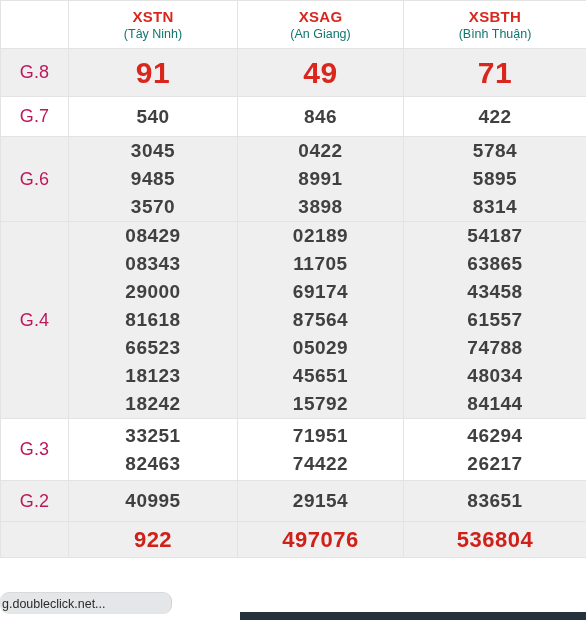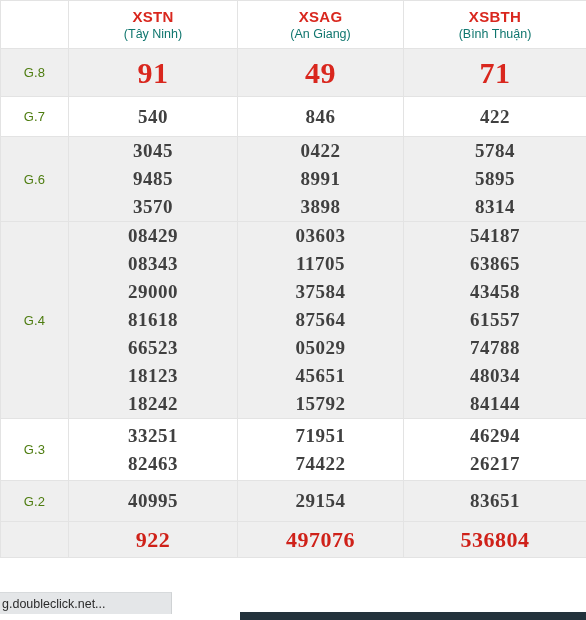--- a/index.html
+++ b/index.html
@@ -59,35 +59,35 @@
     line-height: 17px;
     font-weight: normal;
   }
 
   
   tr.stripe-gray  td { background: #efefef; }
   tr.stripe-white td { background: #ffffff; }
 
   
   td.prize-label {
-    color: #4d7c0f;
-    font-size: 13px;
+    color: #be185d;
+    font-size: 18px;
     font-weight: normal;
     letter-spacing: .2px;
   }
 
   
   td.nums {
     color: #404040;
     font-weight: bold;
     font-size: 19px;
     line-height: 28px;
     letter-spacing: .5px;
   }
-  td.nums .n { display: block; font-family: Liberation Serif, serif; }
+  td.nums .n { display: block; }
 
   
   tr.row-g8 td.nums {
     color: #d9271e;
     font-size: 30px;
     line-height: 40px;
   }
   tr.row-g8 td { height: 48px; }
 
   
@@ -123,20 +123,21 @@
     border-top: 1px solid #d7dadc;
     display: flex;
     align-items: center;
     padding-left: 2px;
     font-size: 12.5px;
     color: #2b2b2b;
     font-family: "Liberation Sans", sans-serif;
     white-space: nowrap;
     overflow: hidden;
     z-index: 30;
+    border-radius: 9px;
   }
 
   
   #bottom-bar {
     position: absolute;
     left: 240px;
     top: 612px;
     width: 346px;
     height: 8px;
     background: #23323c;
@@ -241,23 +242,23 @@
         <td class="nums">
             <span class="n">08429</span>
             <span class="n">08343</span>
             <span class="n">29000</span>
             <span class="n">81618</span>
             <span class="n">66523</span>
             <span class="n">18123</span>
             <span class="n">18242</span>
           </td>
         <td class="nums">
-            <span class="n">03603</span>
+            <span class="n">02189</span>
             <span class="n">11705</span>
-            <span class="n">37584</span>
+            <span class="n">69174</span>
             <span class="n">87564</span>
             <span class="n">05029</span>
             <span class="n">45651</span>
             <span class="n">15792</span>
           </td>
         <td class="nums">
             <span class="n">54187</span>
             <span class="n">63865</span>
             <span class="n">43458</span>
             <span class="n">61557</span>

